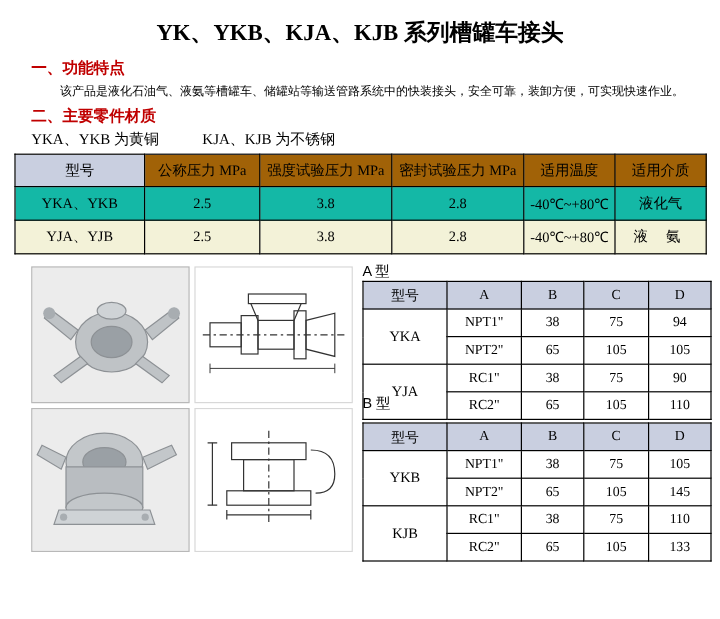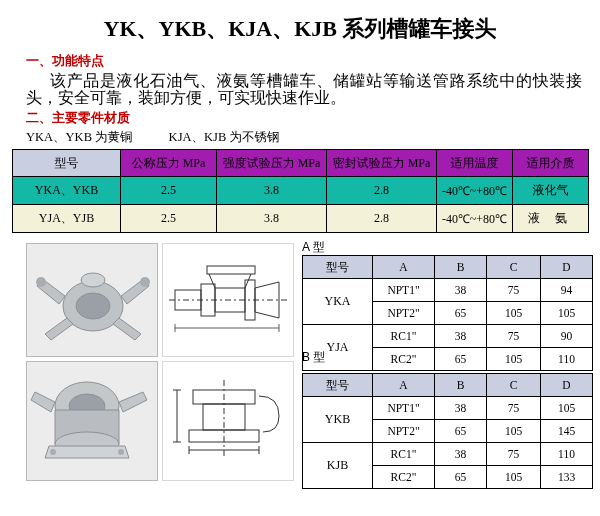--- a/index.html
+++ b/index.html
@@ -17,35 +17,35 @@
   }
   .page {
     width: 600px;
     height: 516px;
     position: relative;
     box-sizing: border-box;
     padding: 8px 12px;
   }
   .title {
     text-align: center;
-    font-size: 22px;
+    font-size: 19px;
     font-weight: bold;
     letter-spacing: 0px;
     margin: 6px 0 8px 0;
     font-family: "Liberation Serif", serif;
   }
   .section-head {
     color: #c00000;
     font-weight: bold;
     font-size: 13px;
     margin: 3px 0 2px 14px;
     font-family: "Liberation Serif", serif;
   }
   .para {
-    font-size: 16px;
+    font-size: 10px;
     line-height: 17px;
     margin: 0 6px 0 14px;
     text-align: justify;
   }
   .para.indent {
     text-indent: 24px;
   }
   .mat-line {
     font-size: 12.5px;
     margin: 0 0 0 14px;
@@ -65,21 +65,21 @@
   }
   table.perf td {
     border: 1px solid #000000;
     text-align: center;
     vertical-align: middle;
     height: 25px;
     font-size: 12px;
     font-family: "Liberation Serif", serif;
   }
   table.perf tr.head td {
-    background: #a21caf;
+    background: #a16207;
     font-size: 12px;
     height: 24px;
   }
   table.perf tr.r1 td {
     background: #14b8a6;
   }
   table.perf tr.r2 td {
     background: #f3f2d8;
   }
   table.perf td.first {

